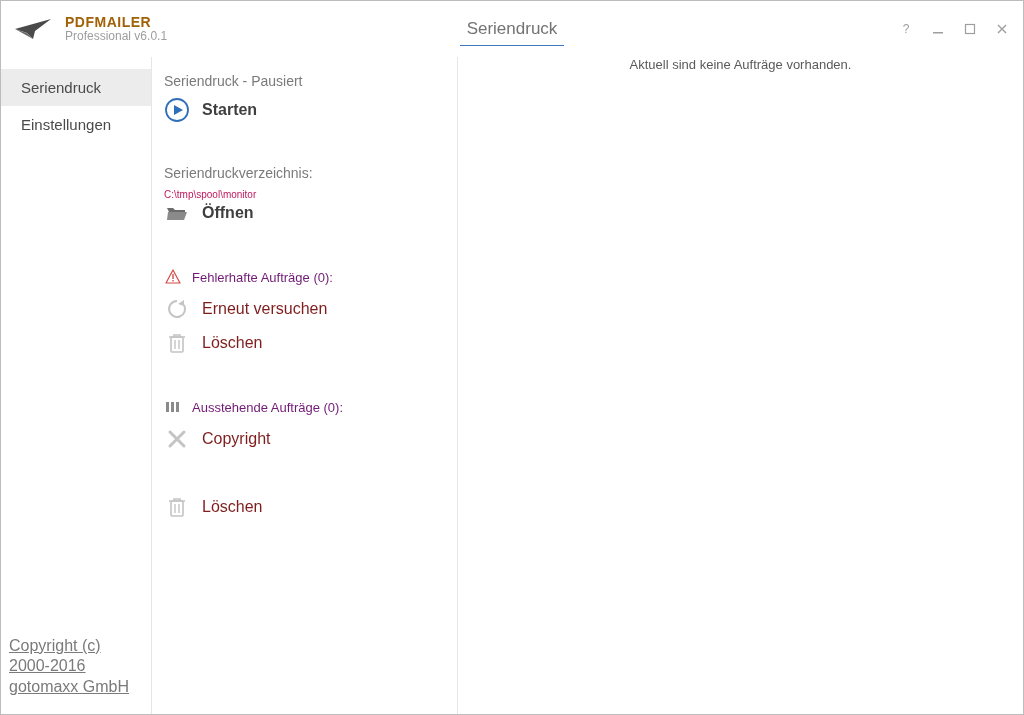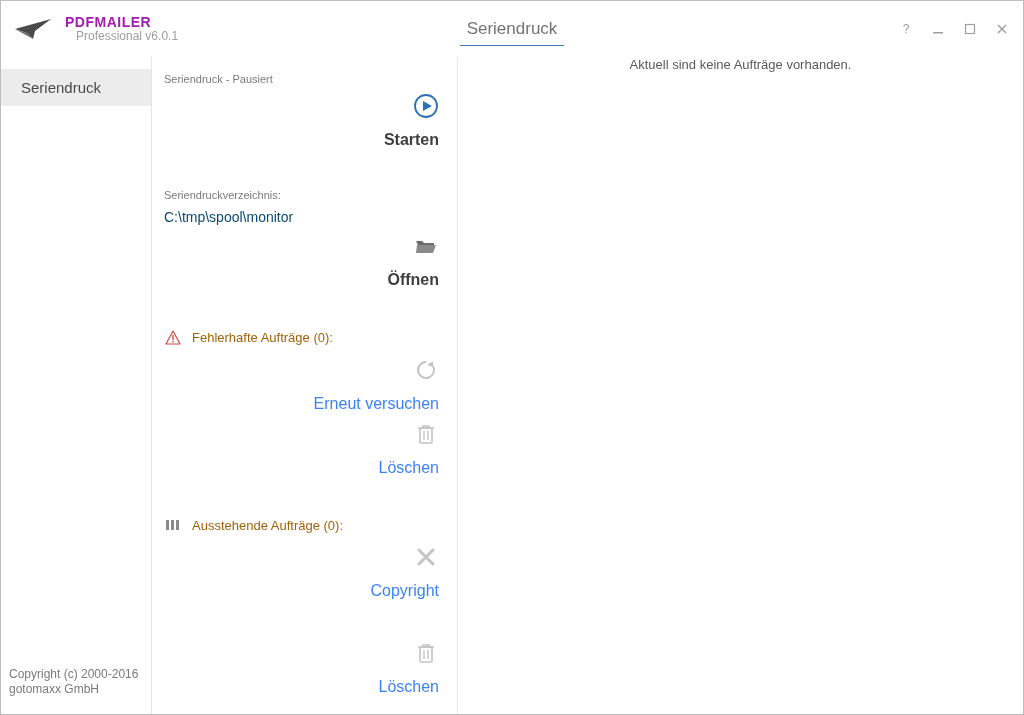--- a/index.html
+++ b/index.html
@@ -1,42 +1,42 @@
 <!DOCTYPE html>
 <html><head>
 <meta charset="utf-8">
 <style>
   * { box-sizing: border-box; margin: 0; padding: 0; }
   html, body { width: 1024px; height: 715px; font-family: "Segoe UI", Arial, sans-serif; font-size: 14px; color: #4a4a4a; background: #fff; }
   .window { width: 1024px; height: 715px; border: 1px solid #bcbcbc; display: flex; flex-direction: column; background: #fff; }
   .titlebar { height: 56px; display: flex; align-items: center; padding: 0 12px; position: relative; }
   .logo { width: 40px; height: 28px; margin-right: 12px; }
   .title-block { display: flex; flex-direction: column; line-height: 1.1; }
-  .app-title { font-weight: 700; color: #a21caf; letter-spacing: 0.5px; font-size: 14px; }
-  .app-sub { font-size: 12px; color: #9e9e9e; margin-left: 11px; }
+  .app-title { font-weight: 700; color: #a16207; letter-spacing: 0.5px; font-size: 14px; }
+  .app-sub { font-size: 12px; color: #9e9e9e; }
   .page-title { position: absolute; left: 50%; transform: translateX(-50%); top: 18px; font-size: 17px; color: #737373; }
   .page-title-underline { position: absolute; left: 50%; transform: translateX(-50%); top: 44px; width: 104px; height: 1px; background: #3a78c2; }
   .win-controls { margin-left: auto; display: flex; gap: 14px; color: #9e9e9e; }
   .win-btn { width: 18px; height: 18px; display: flex; align-items: center; justify-content: center; cursor: pointer; }
   .body { flex: 1; display: flex; overflow: hidden; }
   .sidebar { width: 151px; display: flex; flex-direction: column; border-right: 1px solid #e6e6e6; }
   .nav { padding-top: 12px; }
   .nav-item { padding: 10px 20px; font-size: 15px; color: #4a4a4a; cursor: pointer; }
   .nav-item.active { background: #ececec; }
-  .copyright { margin-top: auto; padding: 0 8px 16px 8px; font-size: 12px; color: #7a7a7a; line-height: 1.3; }
+  .copyright { margin-top: auto; padding: 0 8px 16px 8px; font-size: 16px; color: #7a7a7a; line-height: 1.3; text-decoration: underline; }
   .panel { width: 306px; border-right: 1px solid #e6e6e6; padding: 16px 18px 10px 12px; display: flex; flex-direction: column; }
-  .section-label { font-size: 11px; color: #7a7a7a; margin-bottom: 8px; }
-  .action-row { display: flex; align-items: flex-end; gap: 12px; margin-bottom: 8px; flex-direction: column; }
-  .action-row.disabled { color: #3b82f6; }
+  .section-label { font-size: 14px; color: #7a7a7a; margin-bottom: 8px; }
+  .action-row { display: flex; align-items: center; gap: 12px; margin-bottom: 8px; }
+  .action-row.disabled { color: #7f1d1d; }
   .action-icon { width: 26px; height: 26px; display: flex; align-items: center; justify-content: center; flex-shrink: 0; }
   .action-label { font-size: 16px; }
   .action-label.strong { font-weight: 600; color: #3f3f3f; }
-  .path-text { font-size: 14px; color: #0c4a6e; margin-bottom: 8px; }
+  .path-text { font-size: 10px; color: #be185d; }
   .gap-lg { height: 34px; }
-  .section-header { display: flex; align-items: center; gap: 10px; font-size: 13px; color: #a16207; margin-bottom: 10px; }
+  .section-header { display: flex; align-items: center; gap: 10px; font-size: 13px; color: #701a75; margin-bottom: 10px; }
   .section-header .hdr-icon { width: 18px; height: 18px; display: flex; align-items: center; justify-content: center; flex-shrink:0; }
   .main { flex: 1; display: flex; align-items: flex-start; justify-content: center; }
   .empty-msg { font-size: 13px; color: #5a5a5a; }
   svg { display: block; }
 </style>
 </head>
 <body>
 
 <div class="window">
   <div class="titlebar">
@@ -73,20 +73,21 @@
             <path d="M2 2 L10 10 M10 2 L2 10" stroke="#9e9e9e" stroke-width="1.4"></path>
           </svg>
       </div>
     </div>
   </div>
 
   <div class="body">
     <div class="sidebar">
       <div class="nav">
         <div class="nav-item active">Seriendruck</div>
+        <div class="nav-item">Einstellungen</div>
       </div>
       <div class="copyright">
         <div>Copyright (c) 2000-2016</div>
         <div>gotomaxx GmbH</div>
       </div>
     </div>
 
     <div class="panel">
       <div class="section-label">Seriendruck - Pausiert</div>
       <div class="action-row">

